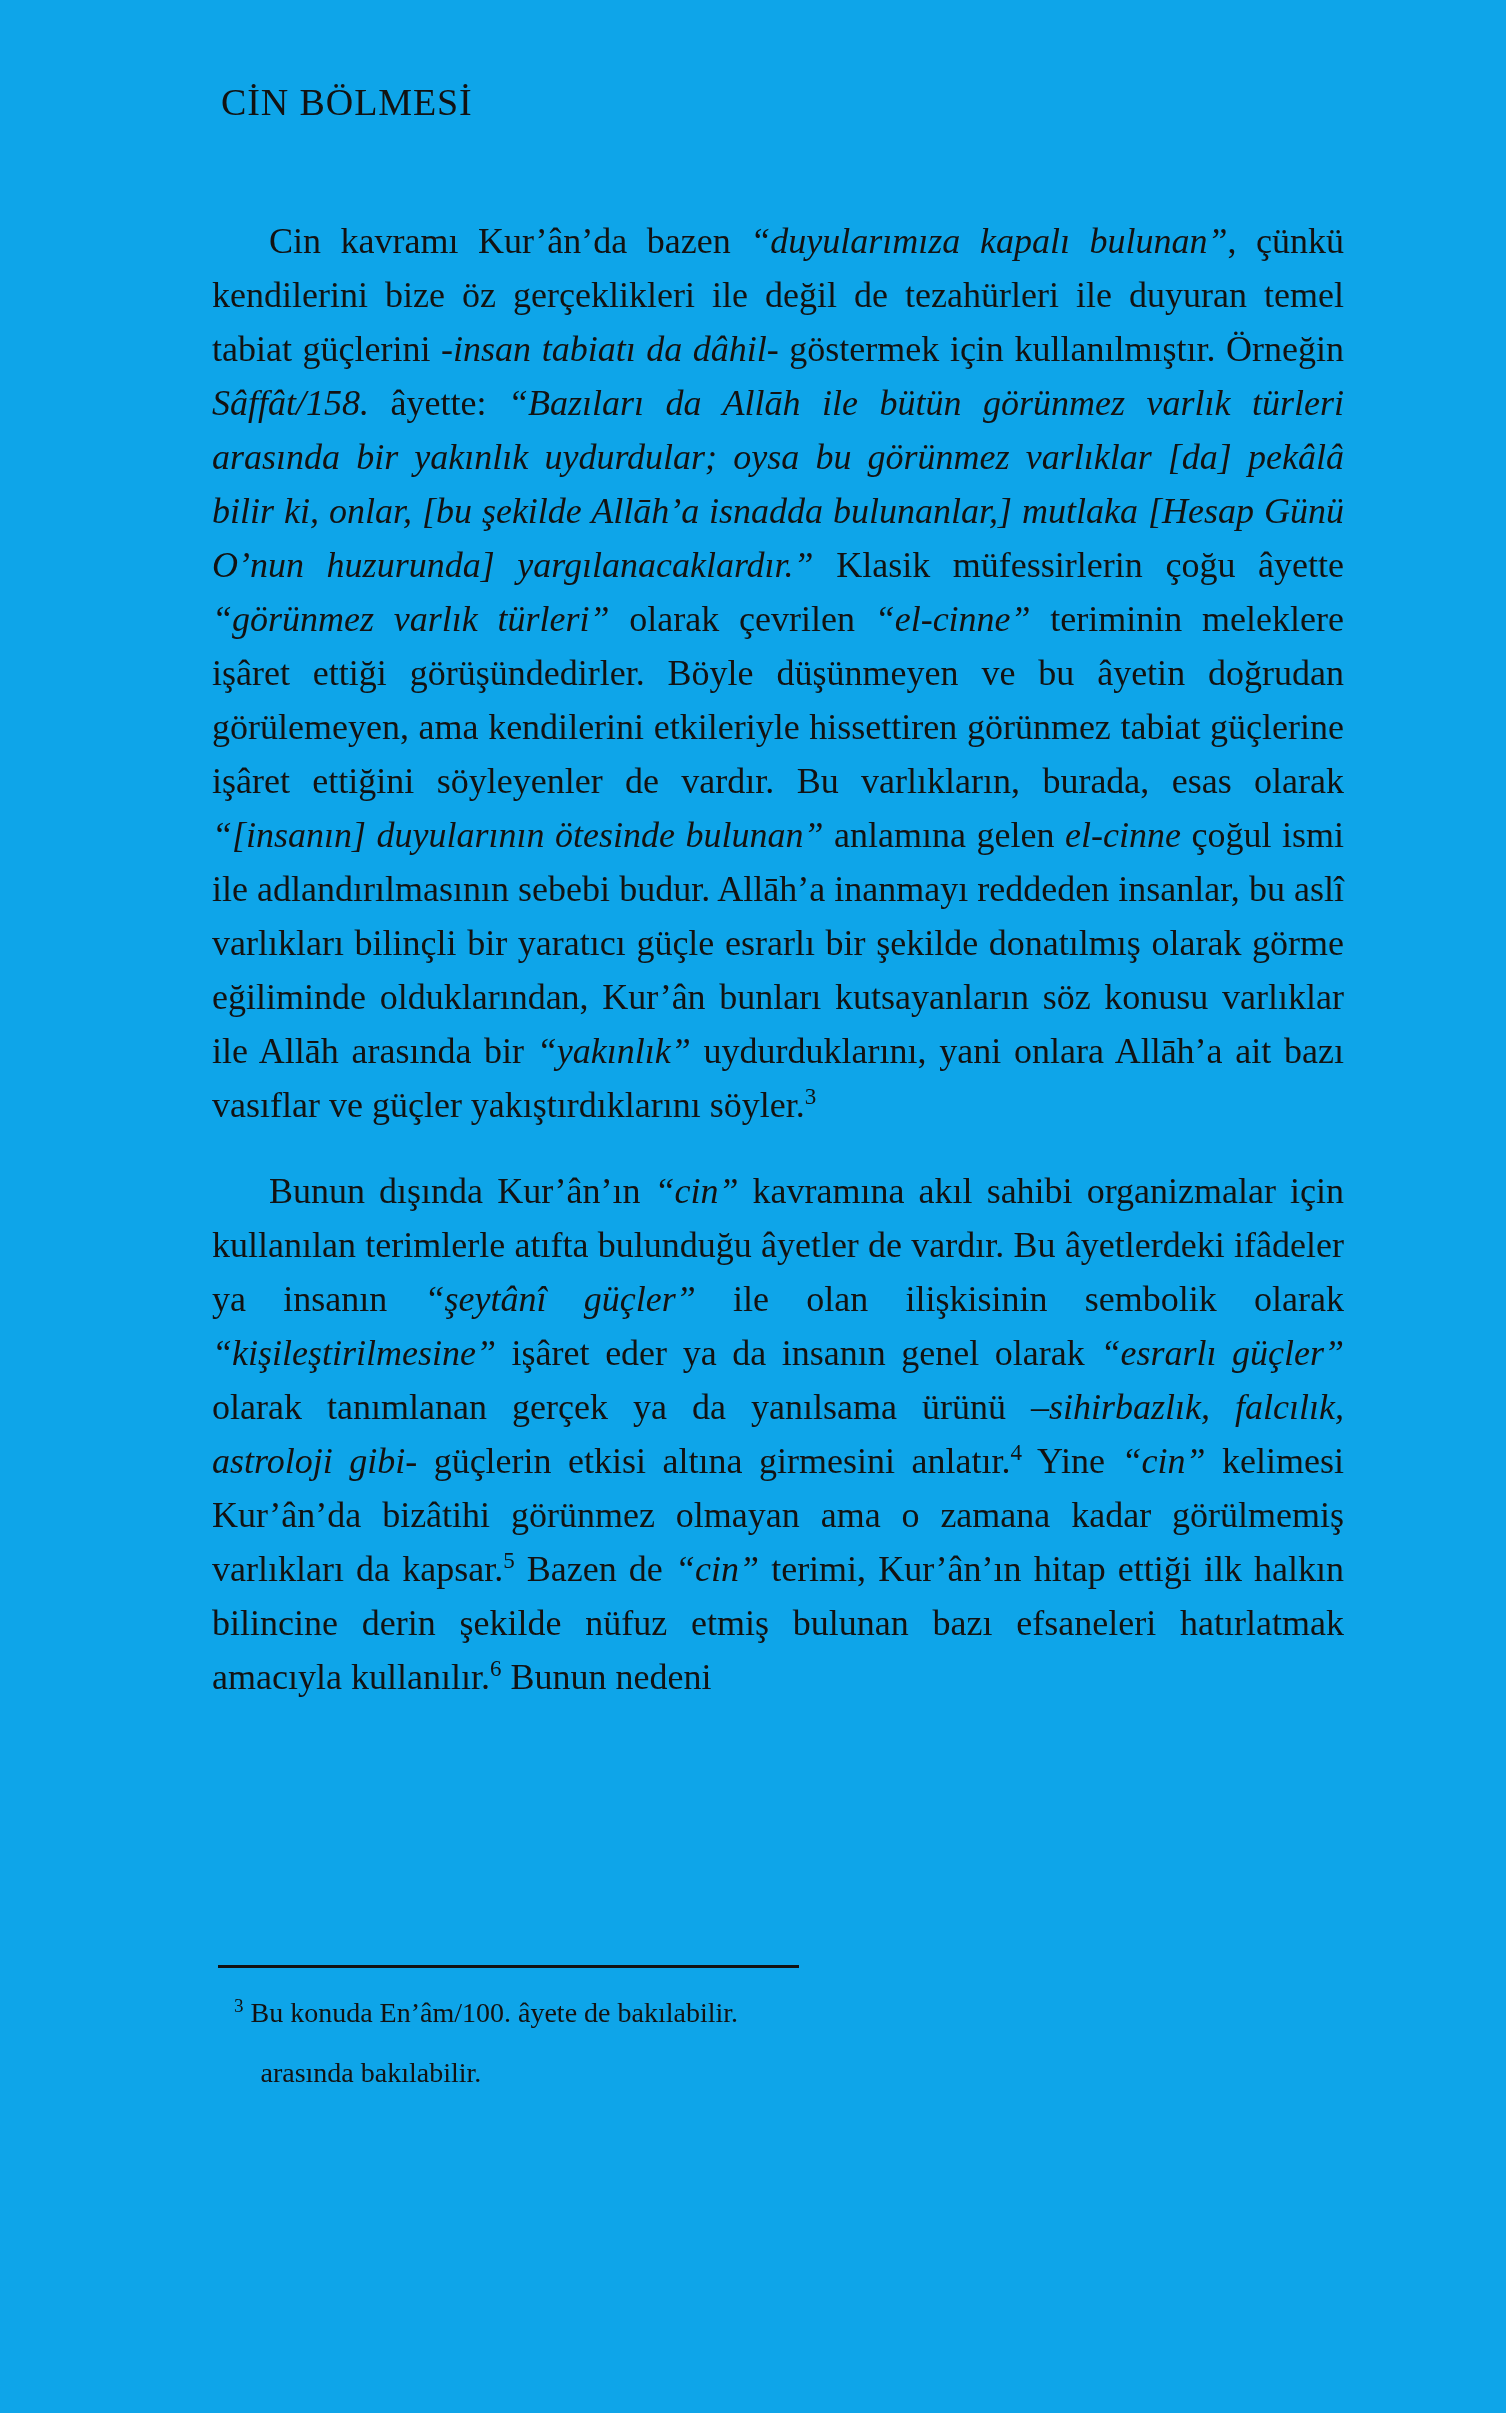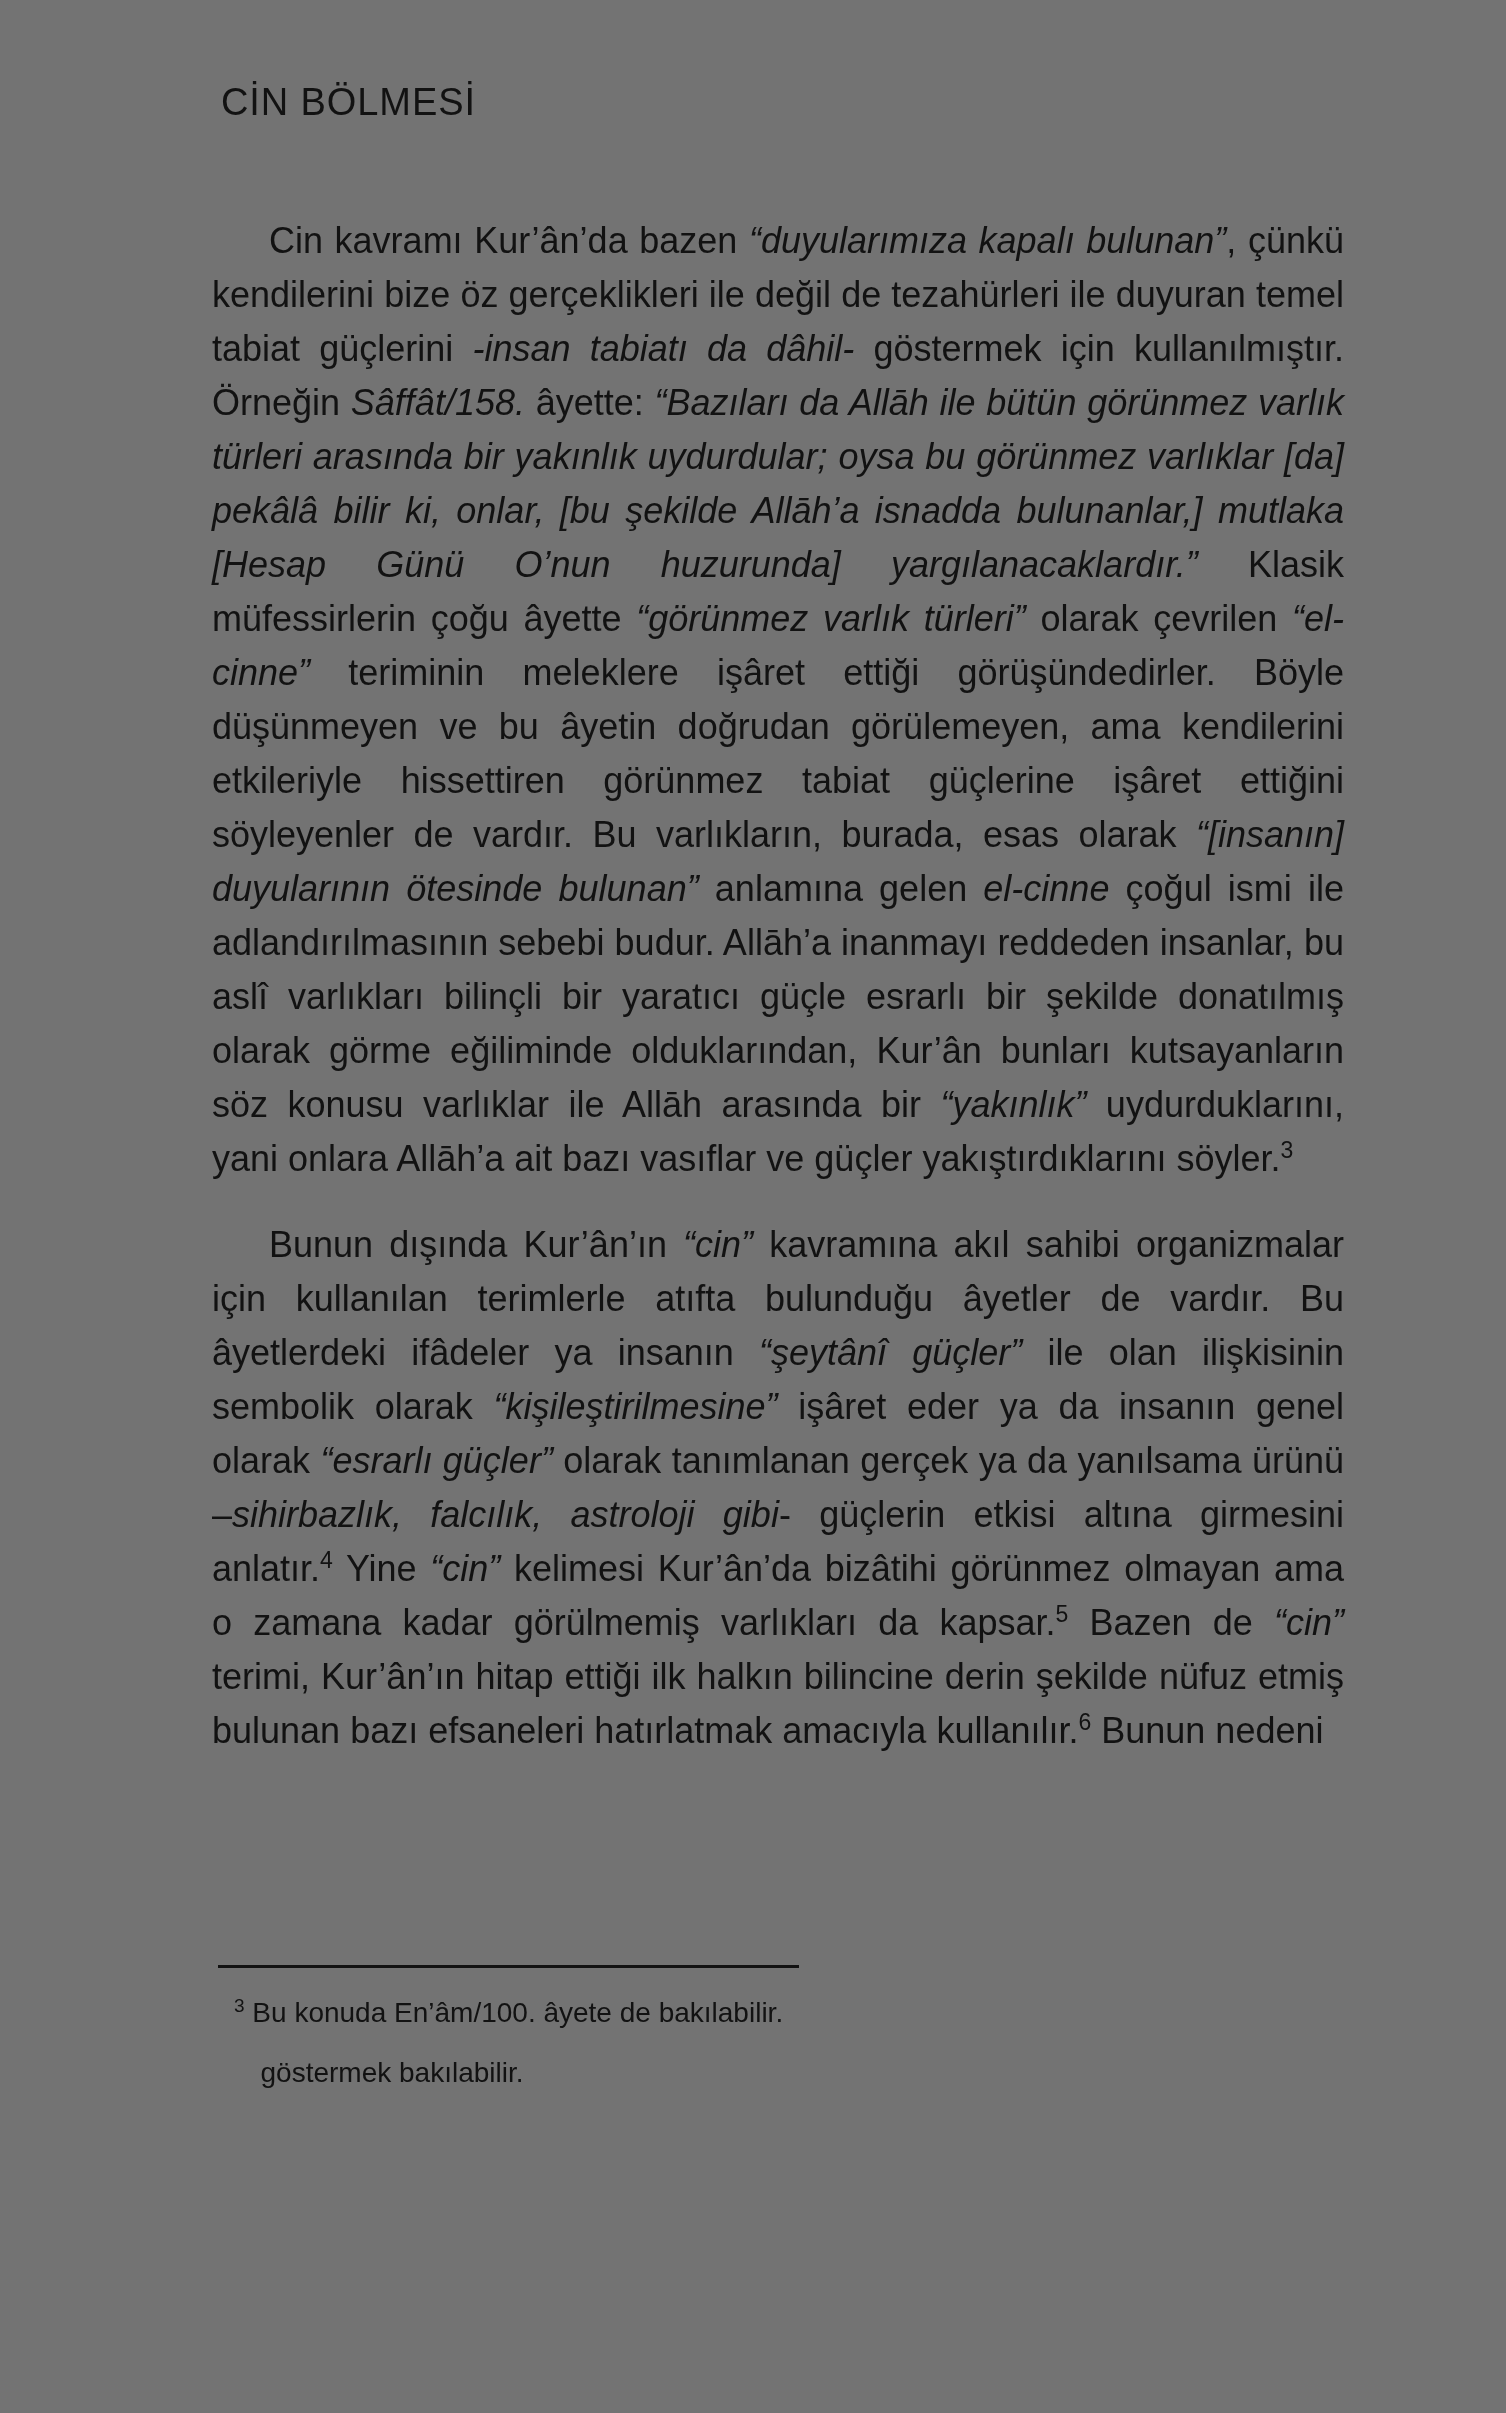--- a/index.html
+++ b/index.html
@@ -4,23 +4,23 @@
 <style>
   html, body {
     margin: 0;
     padding: 0;
     background: #ffffff;
   }
   .page {
     position: relative;
     width: 1507px;
     height: 2413px;
-    background: #737373;
+    background: #0ea5e9;
     color: #121212;
-    font-family: Liberation Sans, sans-serif;
+    font-family: Liberation Serif, serif;
     overflow: hidden;
   }
   .header-title {
     position: absolute;
     left: 221px;
     top: 81px;
     font-size: 38px;
     line-height: 42px;
     letter-spacing: 0.9px;
     white-space: nowrap;
@@ -84,18 +84,18 @@
       <p class="para"><span>Bunun dışında Kur’ân’ın </span><span class="it">“cin”</span><span> kavramına akıl sahibi organizmalar için kullanılan terimlerle atıfta bulunduğu âyetler de vardır. Bu âyetlerdeki ifâdeler ya insanın </span><span class="it">“şeytânî güçler”</span><span> ile olan ilişkisinin sembolik olarak </span><span class="it">“kişileştirilmesine”</span><span> işâret eder ya da insanın genel olarak </span><span class="it">“esrarlı güçler”</span><span> olarak tanımlanan gerçek ya da yanılsama ürünü –</span><span class="it">sihirbazlık, falcılık, astroloji gibi</span><span>- güçlerin etkisi altına girmesini anlatır.</span><sup class="fnref">4</sup><span> Yine </span><span class="it">“cin”</span><span> kelimesi Kur’ân’da bizâtihi görünmez olmayan ama o zamana kadar görülmemiş varlıkları da kapsar.</span><sup class="fnref">5</sup><span> Bazen de </span><span class="it">“cin”</span><span> terimi, Kur’ân’ın hitap ettiği ilk halkın bilincine derin şekilde nüfuz etmiş bulunan bazı efsaneleri hatırlatmak amacıyla kullanılır.</span><sup class="fnref">6</sup><span> Bunun nedeni</span></p>
     </div>
 
   <div class="footnotes">
     <div class="fn-rule"></div>
     <div>
         <div class="footnote">
           <div class="fn-line"><sup class="fnnum">3</sup> Bu konuda En’âm/100. âyete de bakılabilir.</div>
         </div>
         <div class="footnote">
-          <div class="fn-line fn-cont">göstermek bakılabilir.</div>
+          <div class="fn-line fn-cont">arasında bakılabilir.</div>
         </div>
       </div>
   </div>
 </div>
 
 
 </body></html>

